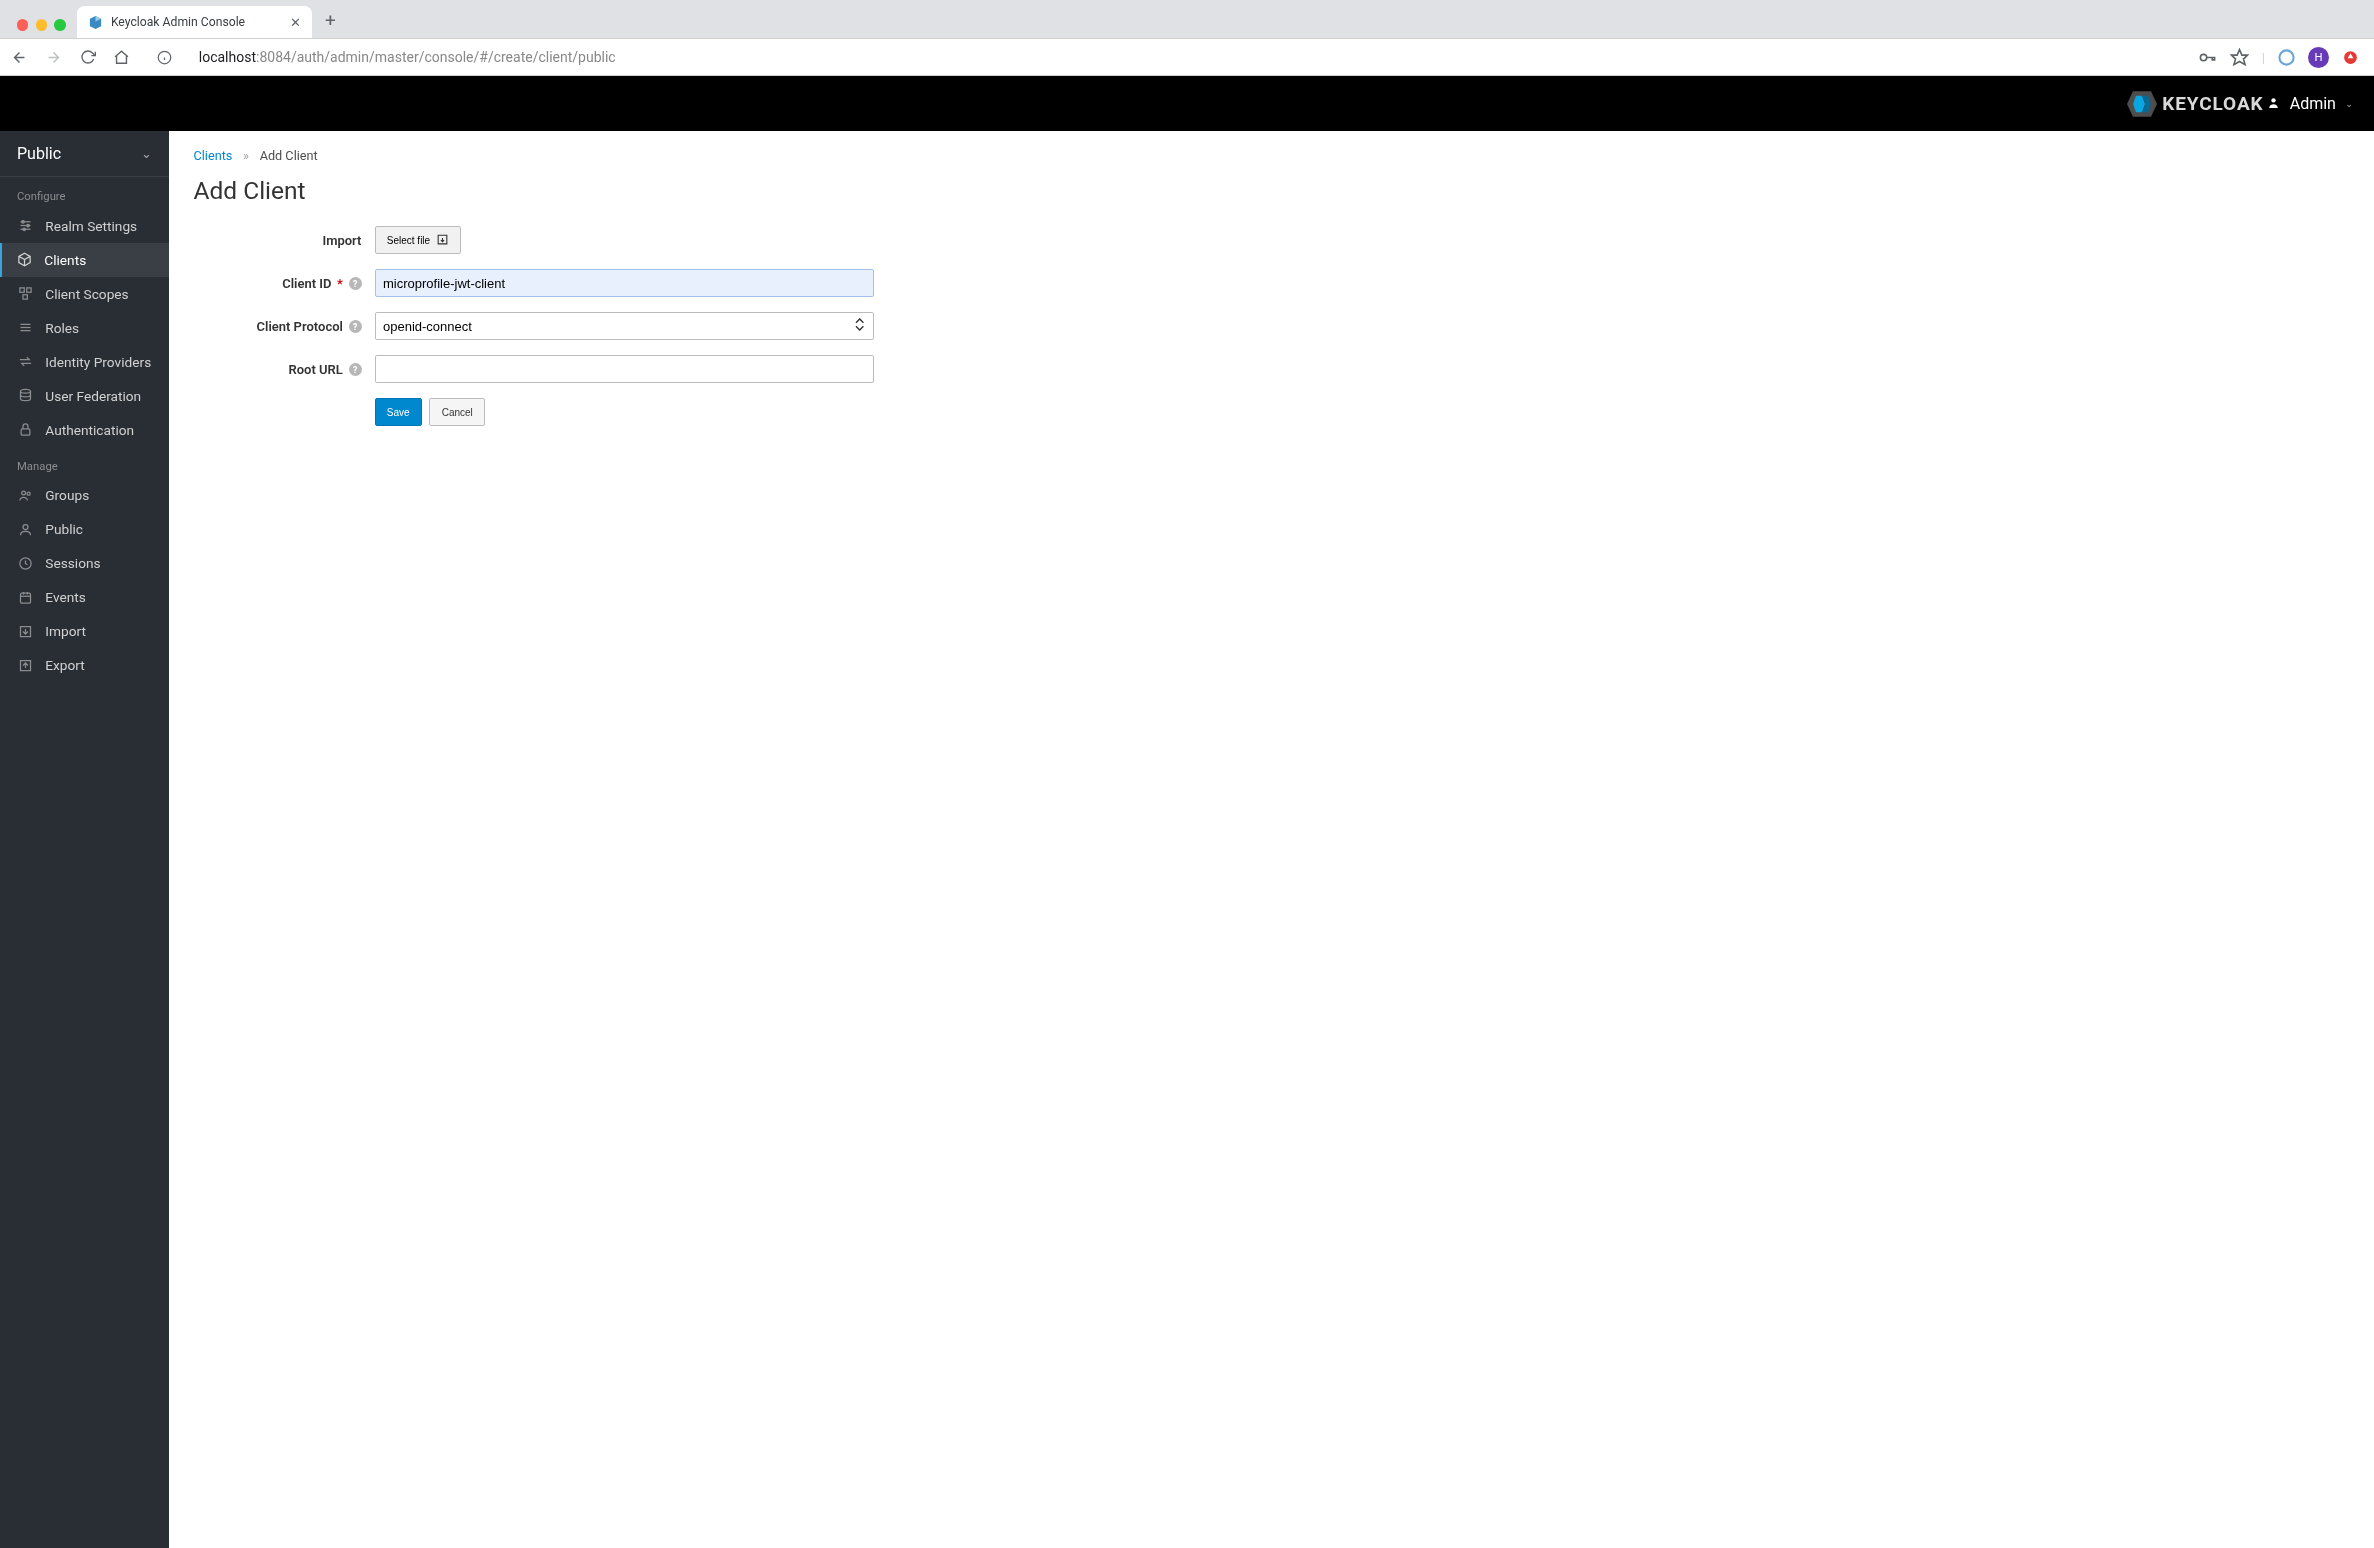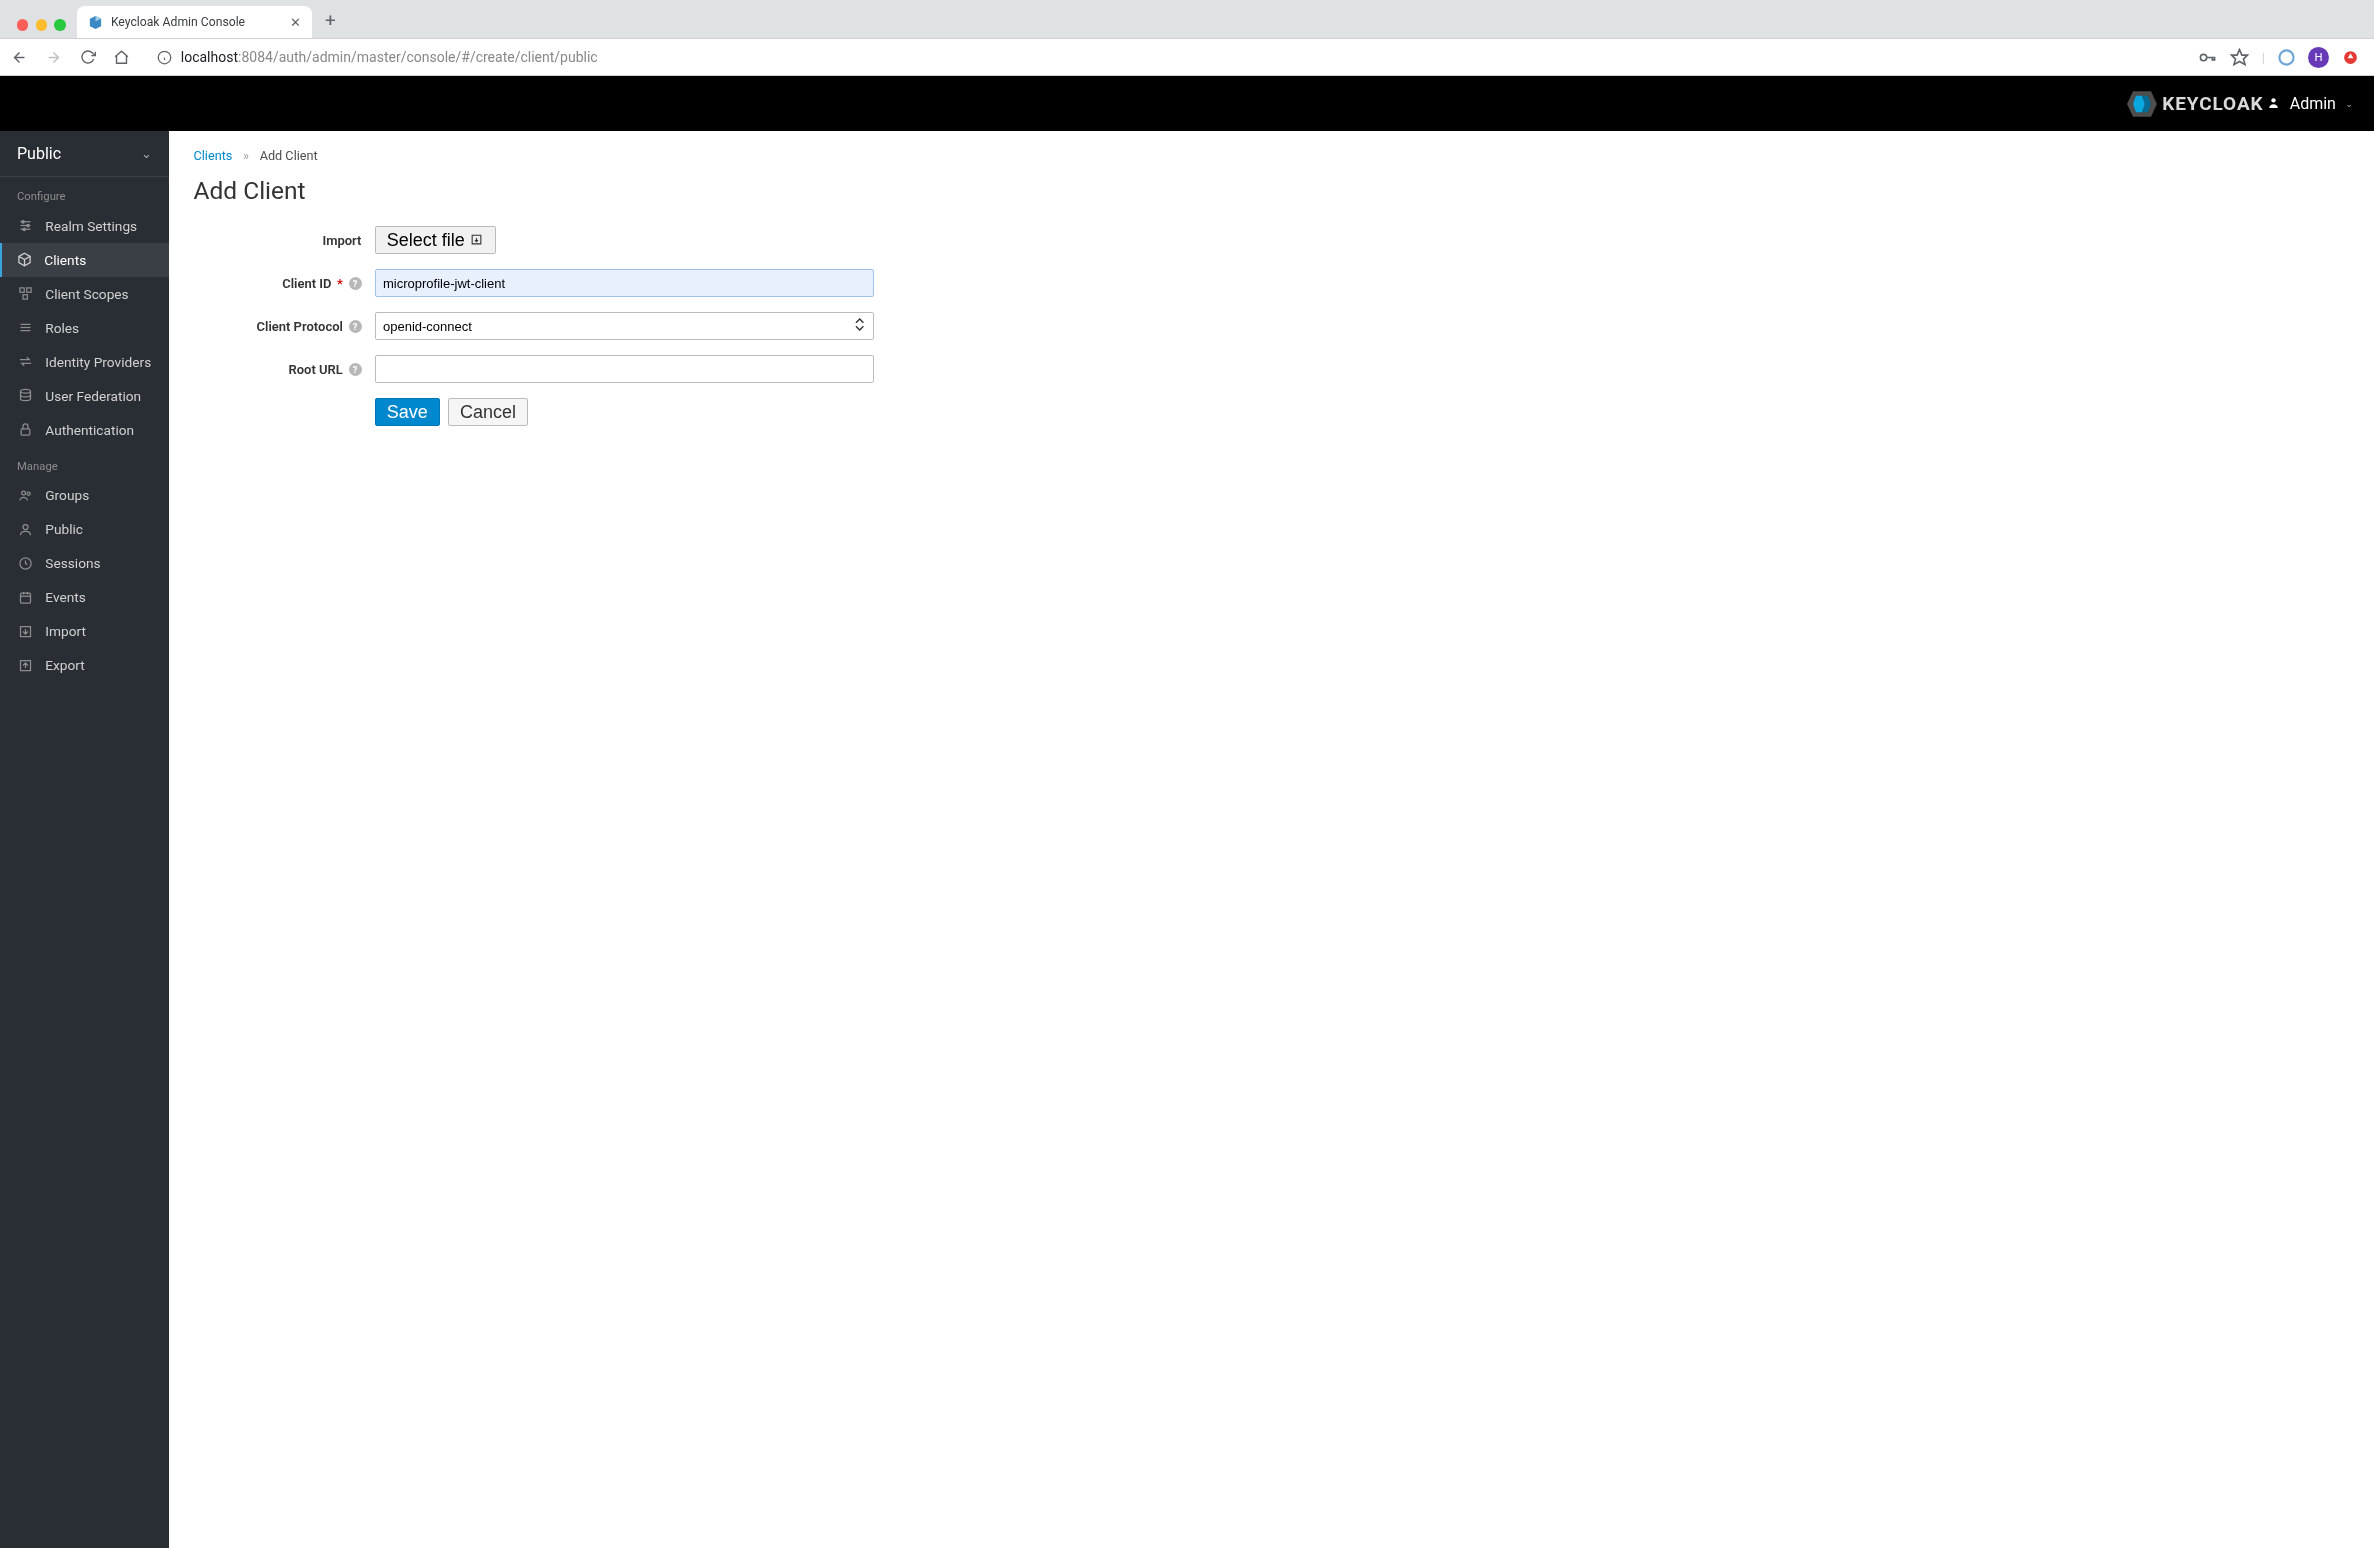--- a/index.html
+++ b/index.html
@@ -13,21 +13,21 @@
   .tl.red { background:#ff5f57; }
   .tl.yellow { background:#febc2e; }
   .tl.green { background:#28c840; }
   .tab { background:#fff; border-top-left-radius:7.5px; border-top-right-radius:7.5px; height:32px; display:flex; align-items:center; padding:0 11.3px; gap:7.5px; min-width:235px; }
   .tab .favicon { width:15px; height:15px; border-radius:2.8px; display:flex; align-items:center; justify-content:center; }
   .tab-title { font-size:12.2px; color:#3c4043; }
   .tab-close { color:#5f6368; font-size:13px; margin-left:auto; cursor:pointer; }
   .new-tab { color:#5f6368; font-size:19px; padding:0 13px 5.6px; cursor:pointer; }
   .addr-bar { background:#fff; border-top:0.9px solid #d0d0d0; border-bottom:0.9px solid #d0d0d0; height:38px; display:flex; align-items:center; padding:0 9.4px; gap:13px; }
   .nav-btn { width:21px; height:21px; display:flex; align-items:center; justify-content:center; color:#5f6368; cursor:pointer; }
-  .addr-input-wrap { flex:1; display:flex; align-items:center; gap:7px; background:#fff; border-radius:19px; padding:3.8px 9.4px; }
+  .addr-input-wrap { flex:1; display:flex; align-items:center; gap:25px; background:#fff; border-radius:19px; padding:3.8px 9.4px; }
   .addr-url { font-size:14px; color:#202124; }
   .addr-url .host-dim { color:#888; }
   .addr-right { display:flex; align-items:center; gap:13px; padding-right:5.6px; }
   .chrome-icon { width:19px; height:19px; display:flex; align-items:center; justify-content:center; color:#5f6368; }
   .avatar-circle { width:21px; height:21px; border-radius:50%; background:#673ab7; color:#fff; font-size:11.3px; display:flex; align-items:center; justify-content:center; }
   .ext-icon { width:17px; height:17px; border-radius:50%; display:flex; align-items:center; justify-content:center; }
 
   
   .app-header { background:#000; color:#fff; height:55px; display:flex; align-items:center; justify-content:flex-end; padding:0 17px; }
   .logo { display:flex; align-items:center; gap:5.6px; font-weight:700; letter-spacing:0.9px; font-size:19px; color:#d9d9d9; }
@@ -60,21 +60,21 @@
   .form-row { display:flex; align-items:center; margin-bottom:15px; }
   .form-label { width:181px; text-align:right; padding-right:13px; font-size:13px; font-weight:600; color:#333; display:flex; align-items:center; justify-content:flex-end; gap:5.6px; }
   .req { color:#c00; }
   .help-icon { width:13px; height:13px; border-radius:50%; background:#b7b7b7; color:#fff; font-size:9.4px; display:inline-flex; align-items:center; justify-content:center; cursor:help; font-weight:700; }
   .form-control-wrap { width:499px; }
   .form-control { width:100%; height:28px; border:0.9px solid #bbb; border-radius:1.9px; padding:3.8px 7.5px; font-size:13px; background:#fff; }
   .form-control.highlight { background:#e8f0fe; border-color:#a3c0e8; }
   .select-wrap { position:relative; }
   .select-control { width:100%; height:28px; border:0.9px solid #bbb; border-radius:1.9px; padding:3.8px 7.5px; font-size:13px; background:#fff; appearance:none; -webkit-appearance:none; }
   .select-caret { position:absolute; right:9.4px; top:50%; transform:translateY(-50%); pointer-events:none; color:#333; font-size:10.4px;}
-  .btn { display:inline-flex; align-items:center; gap:5.6px; height:28px; padding:0 11.3px; border:0.9px solid #bbb; border-radius:1.9px; background:#f5f5f5; font-size:18px; cursor:pointer; }
+  .btn { display:inline-flex; align-items:center; gap:5.6px; height:28px; padding:0 11.3px; border:0.9px solid #bbb; border-radius:1.9px; background:#f5f5f5; font-size:10px; cursor:pointer; }
   .btn-primary { background:#0088ce; border-color:#0076b7; color:#fff; }
   .btn-default { background:#f5f5f5; color:#333; }
   .btn-file { background:#f1f1f1; }
   .actions { margin-left:181px; display:flex; gap:7.5px; }
 </style>
 </head>
 <body>
 
 <div class="browser-chrome">
   <div class="tab-bar">

